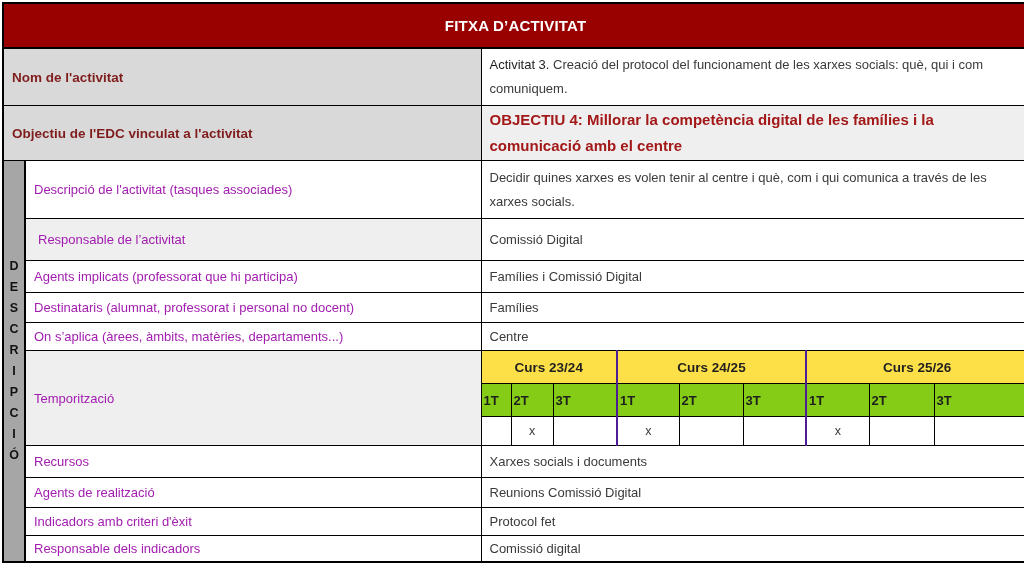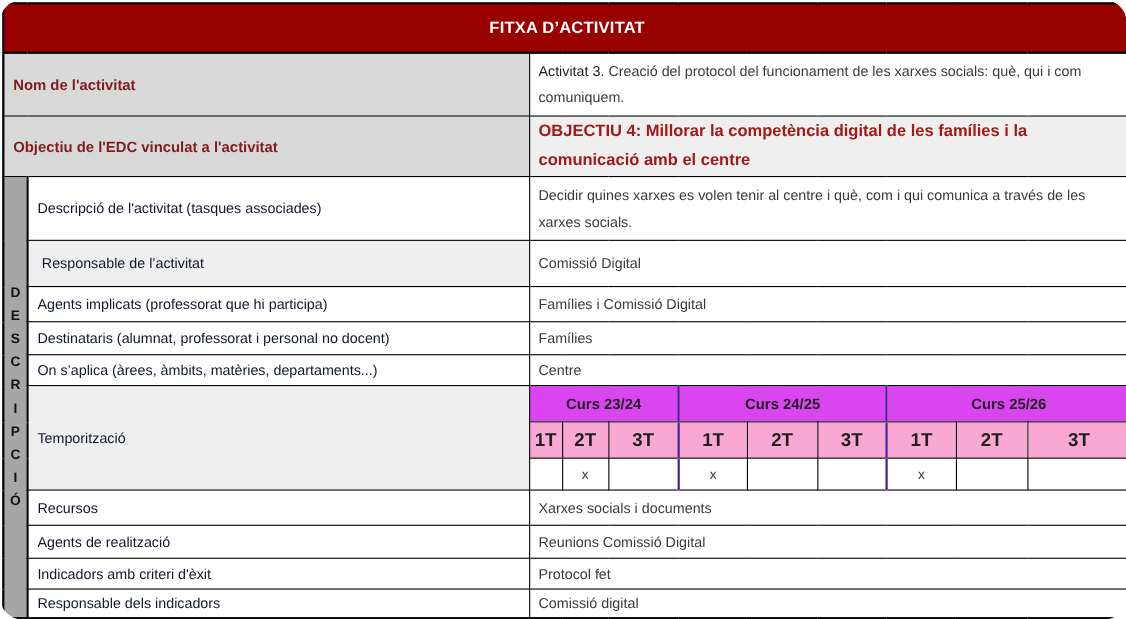--- a/index.html
+++ b/index.html
@@ -1,56 +1,56 @@
 <!DOCTYPE html>
 <html><head>
 <meta charset="utf-8">
 <style>
   html,body { margin:0; padding:0; background:#fff; }
   .page {
     width:1024px; height:563px; overflow:hidden; position:relative;
     font-family:"Liberation Sans", sans-serif;
-    color:#3a3a3a; box-sizing:border-box;border-radius:20px;
+    color:#3a3a3a; box-sizing:border-box;
   }
   table.fitxa {
     border-collapse:collapse; table-layout:fixed;
     width:1022px; margin-top:2px; margin-left:2px;
     border-left:2px solid #000; border-top:2px solid #000; border-bottom:3px solid #000;
   }
   td {
     border:1px solid #000; padding:0 8px; font-size:13px;
     vertical-align:middle; overflow:hidden;
   }
   td.lastcol { border-right:none; }
   
   td.redbar {
     background:#990000; color:#ffffff; text-align:center;
     font-weight:bold; font-size:15px; letter-spacing:.2px;
     border-bottom:2px solid #000;
   }
   
   td.lbl-dark { background:#D9D9D9; font-weight:bold; color:#7f1d1d; font-size:13.5px; }
-  td.lbl { background:#ffffff; color:#0f172a; }
+  td.lbl { background:#ffffff; color:#a21caf; }
   td.graylight { background:#EFEFEF; }
   
   td.strip { background:#A6A6A6; border-right:2px solid #000; padding:0; }
   .strip-stack {
     display:flex; flex-direction:column; align-items:center; justify-content:center;
     height:100%; font-weight:bold; color:#111; font-size:12.5px; line-height:21px;
   }
   
   td.val { background:#ffffff; line-height:24px; }
   td.val .b { font-weight:normal; color:#1f1f1f; }
   td.obj {
     background:#EFEFEF; color:#A31818; font-weight:bold;
     font-size:15px; line-height:26px;
   }
   
-  td.curs  { background:#d946ef; font-weight:bold; color:#1f1f1f; text-align:center; font-size:13.5px; padding:0 2px; }
-  td.trim  { background:#f9a8d4; font-weight:bold; color:#1f1f1f; text-align:center; font-size:17px; padding:0 2px; }
+  td.curs  { background:#fde047; font-weight:bold; color:#1f1f1f; text-align:center; font-size:13.5px; padding:0 2px; }
+  td.trim  { background:#84cc16; font-weight:bold; color:#1f1f1f; text-align:left; font-size:13px; padding:0 2px; }
   td.mark  { background:#ffffff; text-align:center; font-size:12.5px; color:#3a3a3a; padding:0 2px; }
   td.secl  { border-left:2px solid #4c1d95; }
   td.indent { padding-left:12px;margin-left:40px; }
 </style>
 </head>
 <body>
 
 <div class="page">
   <table class="fitxa">
     <colgroup>

